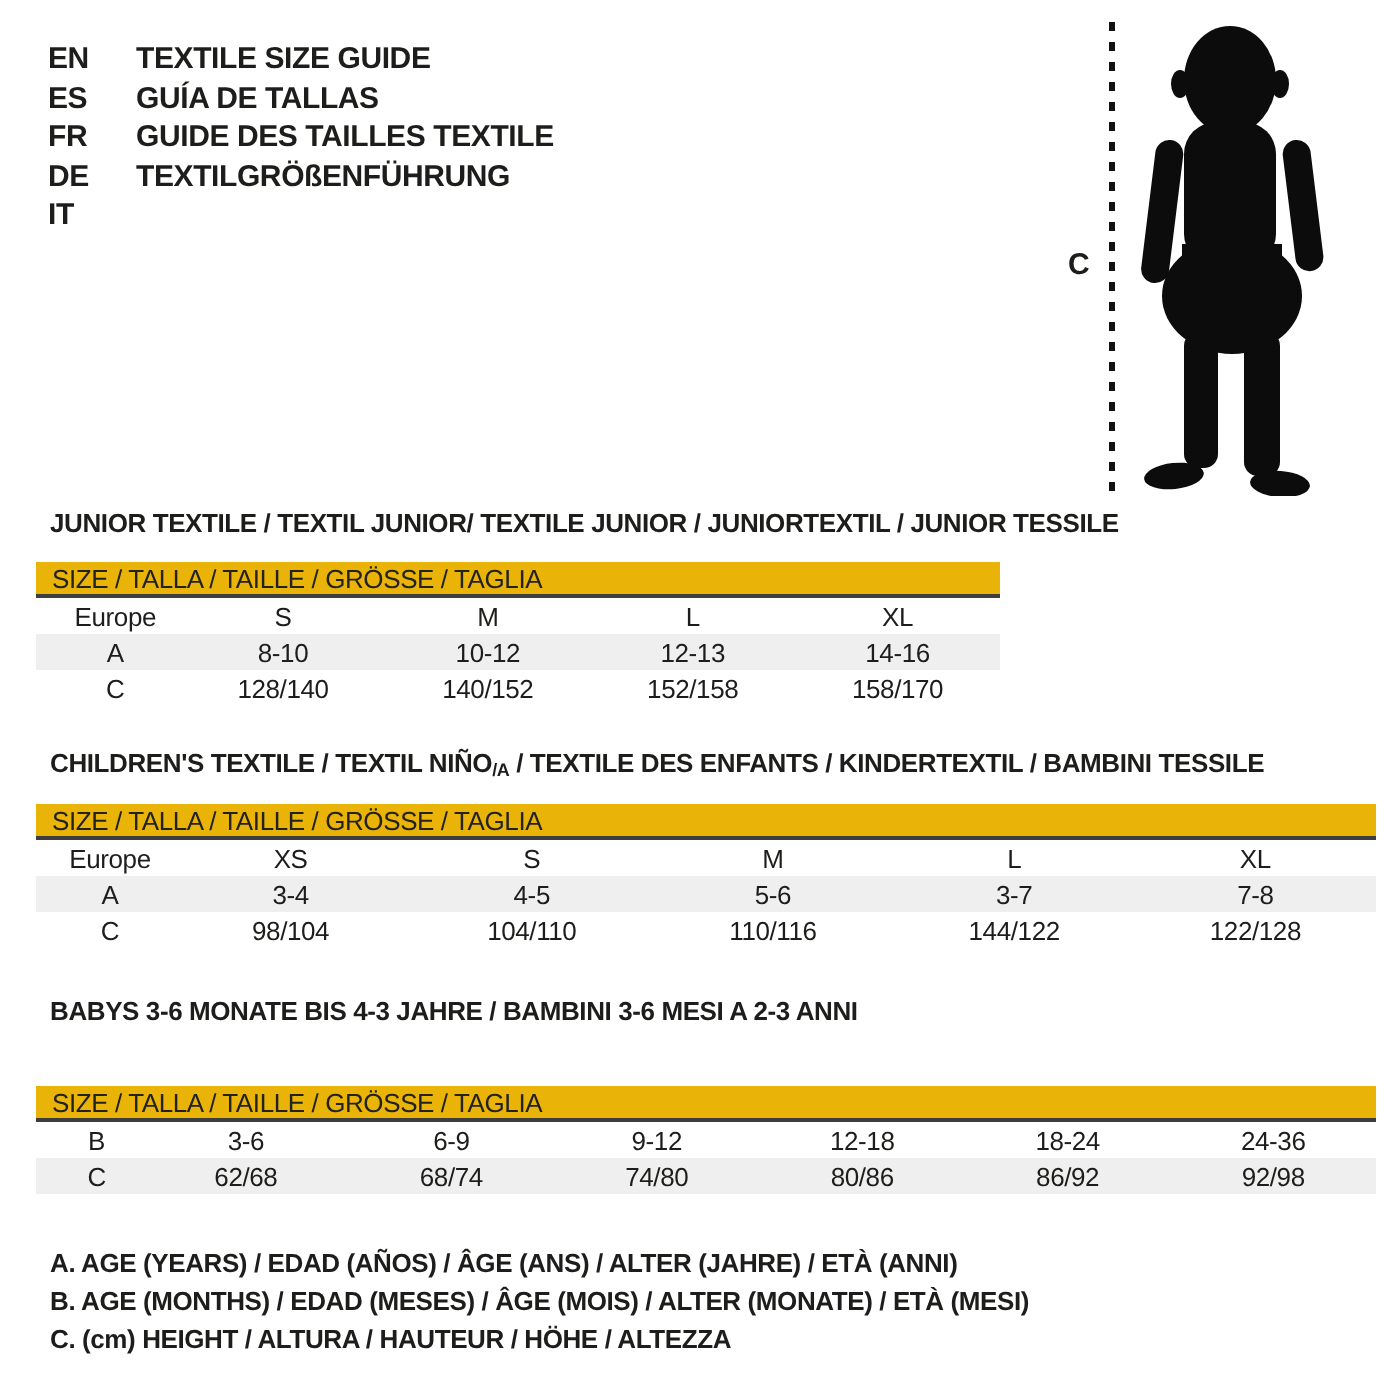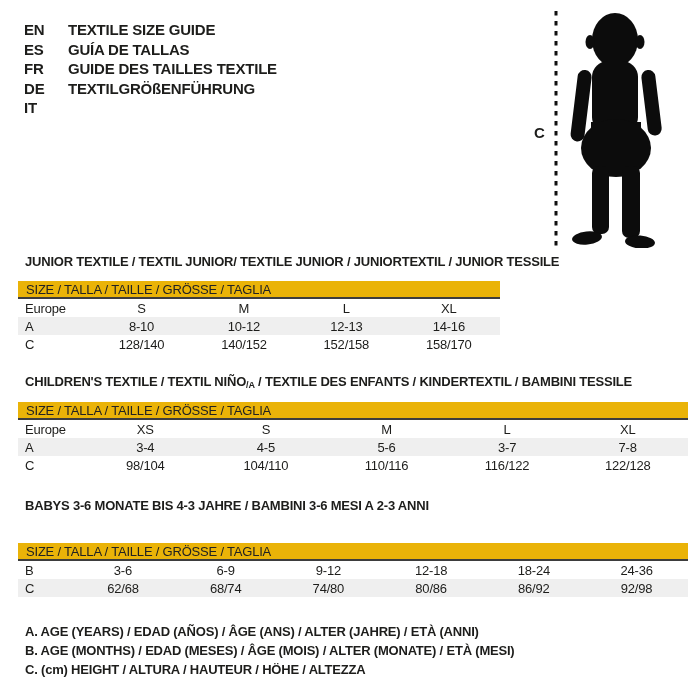--- a/index.html
+++ b/index.html
@@ -33,21 +33,21 @@
   .size-bar {
     height:18px; line-height:18px; background:#eab308;
     border-bottom:2px solid #3d3d3d; padding-left:8px;
     font-size:13px; font-weight:400; color:#222;
   }
   table.sizes { width:100%; border-collapse:collapse; table-layout:fixed; }
   table.sizes th, table.sizes td {
     height:18px; font-size:13px; font-weight:400; text-align:center;
     vertical-align:middle; padding:0;
   }
-  table.sizes th { text-align:left; padding-left:7px; font-weight:400; }
+  table.sizes th { text-align:center; padding-left:7px; font-weight:400; }
   tr.row-alt { background:#efefef; }
 
   .t1 { top:281px; width:482px; }
   .t2 { top:402px; width:670px; }
   .t3 { top:543px; width:670px; }
   .st1 { top:252px; }
   .st2 { top:372px; }
   .st3 { top:496px; }
 
   
@@ -174,21 +174,21 @@
           <td>4-5</td>
           <td>5-6</td>
           <td>3-7</td>
           <td>7-8</td>
         </tr>
         <tr>
           <th>C</th>
           <td>98/104</td>
           <td>104/110</td>
           <td>110/116</td>
-          <td>116/122</td>
+          <td>144/122</td>
           <td>122/128</td>
         </tr>
       </tbody>
     </table>
   </div>
 
   <div class="section-title st3">
     <div>BABYS 3-6 MONATE BIS 4-3 JAHRE / BAMBINI 3-6 MESI A 2-3 ANNI</div>
   </div>
   <div class="size-table-wrap t3">

